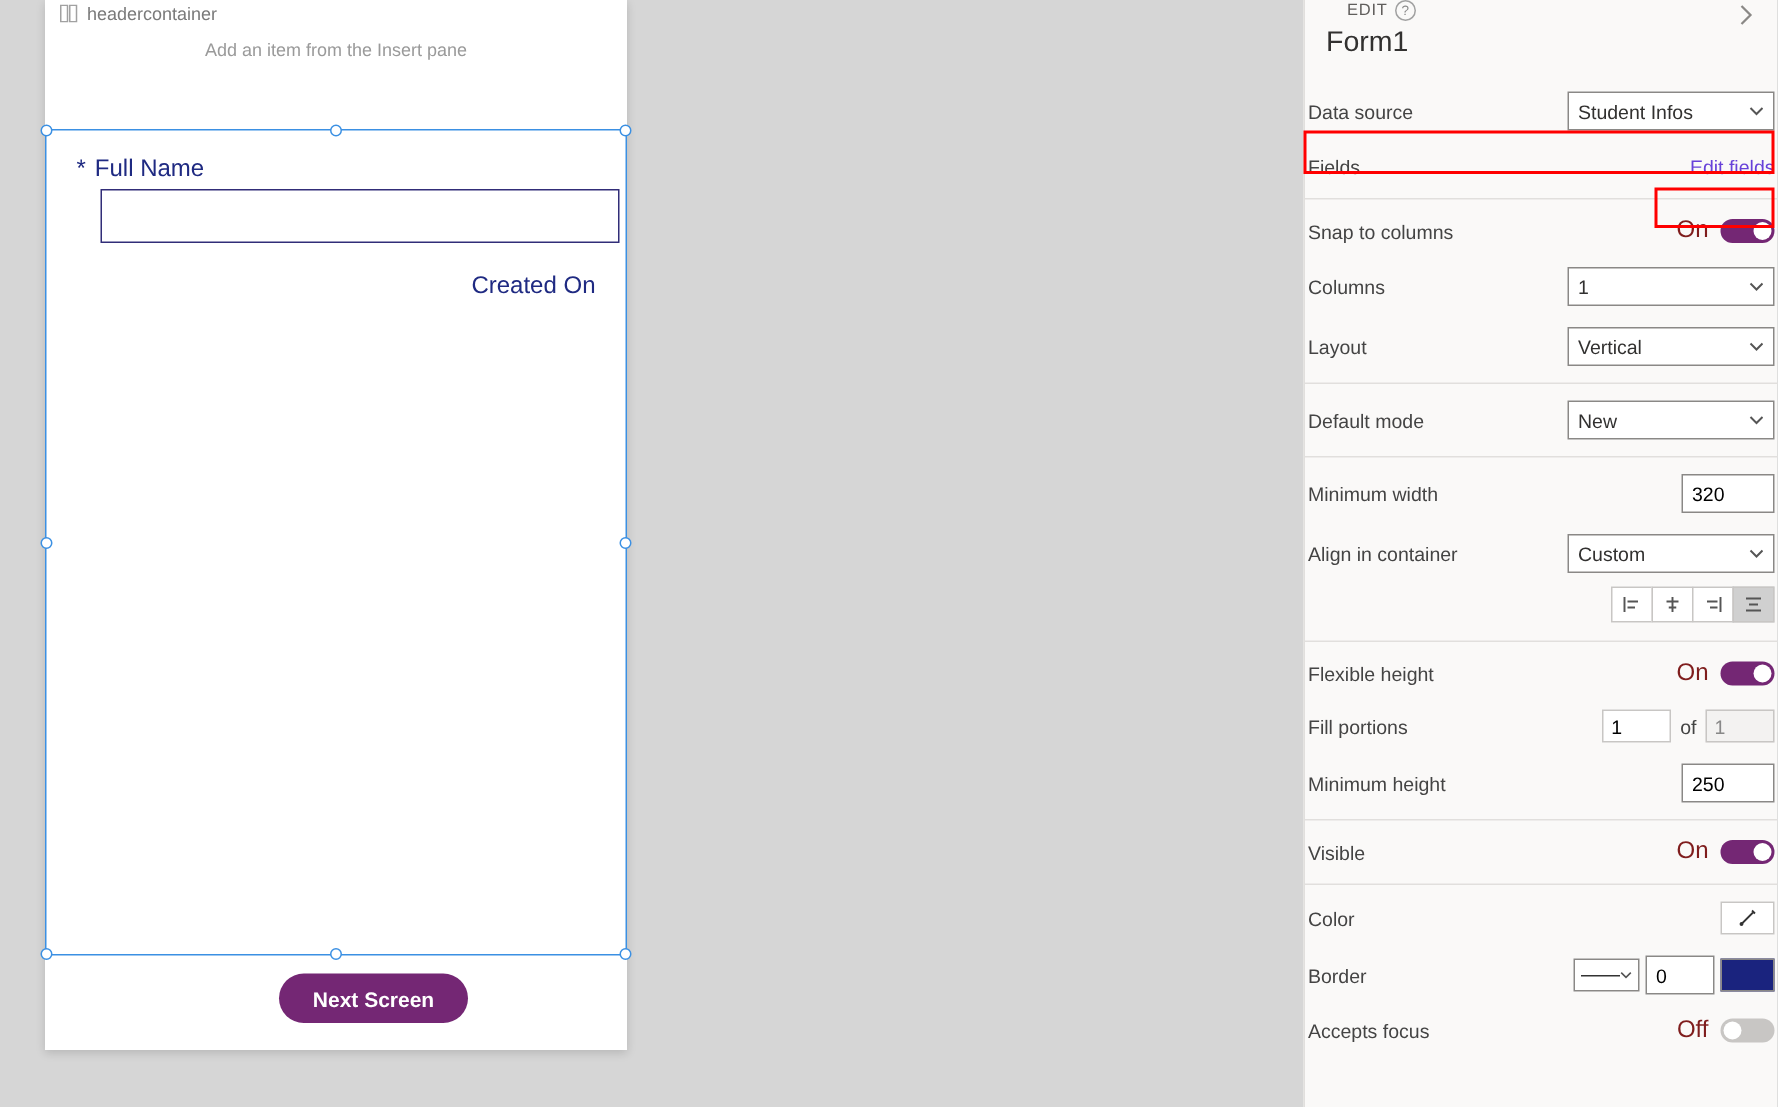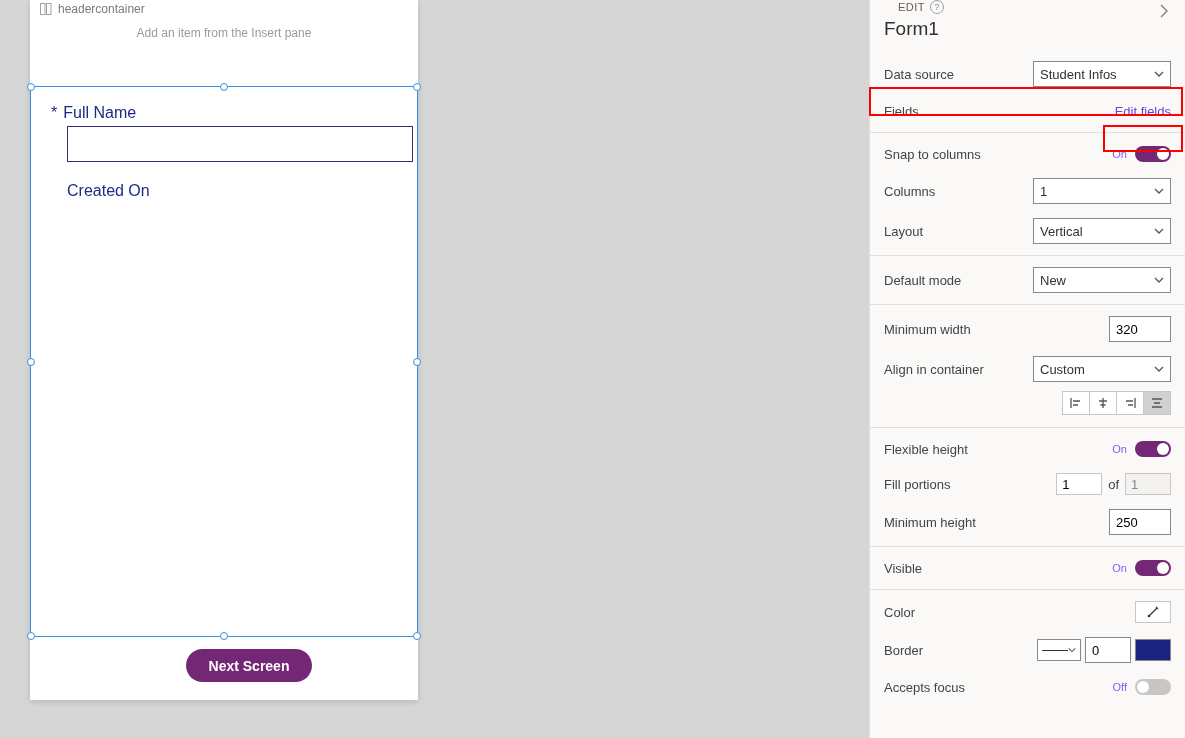--- a/index.html
+++ b/index.html
@@ -146,21 +146,21 @@
     color: #323130;
     cursor: pointer;
     border-bottom: 2px solid transparent;
   }
   .tab.active {
     border-bottom: 2px solid #742774;
   }
   .row {
     display: flex; align-items: center;
     justify-content: space-between;
-    padding: 7px 14px;
+    padding: 7px 2px;
     min-height: 34px;
   }
   .prop-label {
     color: #444;
     font-size: 13px;
   }
   .select {
     width: 138px; height: 26px;
     border: 1px solid #8a8886;
     background: #fff;
@@ -195,21 +195,21 @@
   .toggle-on { background: #742774; }
   .toggle-off { background: #c8c6c4; }
   .toggle-thumb {
     position: absolute;
     top: 2px;
     width: 12px; height: 12px; border-radius: 50%;
     background: #fff;
   }
   .toggle-on .toggle-thumb { right: 2px; }
   .toggle-off .toggle-thumb { left: 2px; }
-  .toggle-text { font-size: 11px; color: #8b5cf6; }
+  .toggle-text { font-size: 16px; color: #7f1d1d; }
   .sep { border-top: 1px solid #e1dfdd; margin: 4px 0; }
   .align-icons { display: flex; gap: 0; }
   .align-btn {
     width: 28px; height: 24px;
     border: 1px solid #c8c6c4;
     margin-left: -1px;
     display: flex; align-items: center; justify-content: center;
     background: #fff;
     cursor: pointer;
     font-size: 13px;
@@ -269,21 +269,21 @@
         <span>headercontainer</span>
       </div>
       <div class="insert-hint">Add an item from the Insert pane</div>
 
       <div class="form-area">
         <div class="field-label">
           <span class="asterisk">*</span>
           <span>Full Name</span>
         </div>
         <input class="text-input" type="text" value="" style="">
-        <div class="field-label" style="margin-left:16px;">
+        <div class="field-label" style="margin-left:16px;justify-content:flex-end;">
           <span>Created On</span>
         </div>
       </div>
 
       <button class="next-btn">Next Screen</button>
     </div>
   </div>
 
   <div class="sel-outline sel-outer">
     <div class="handle" style="left:-4px;top:-4px;"></div>

